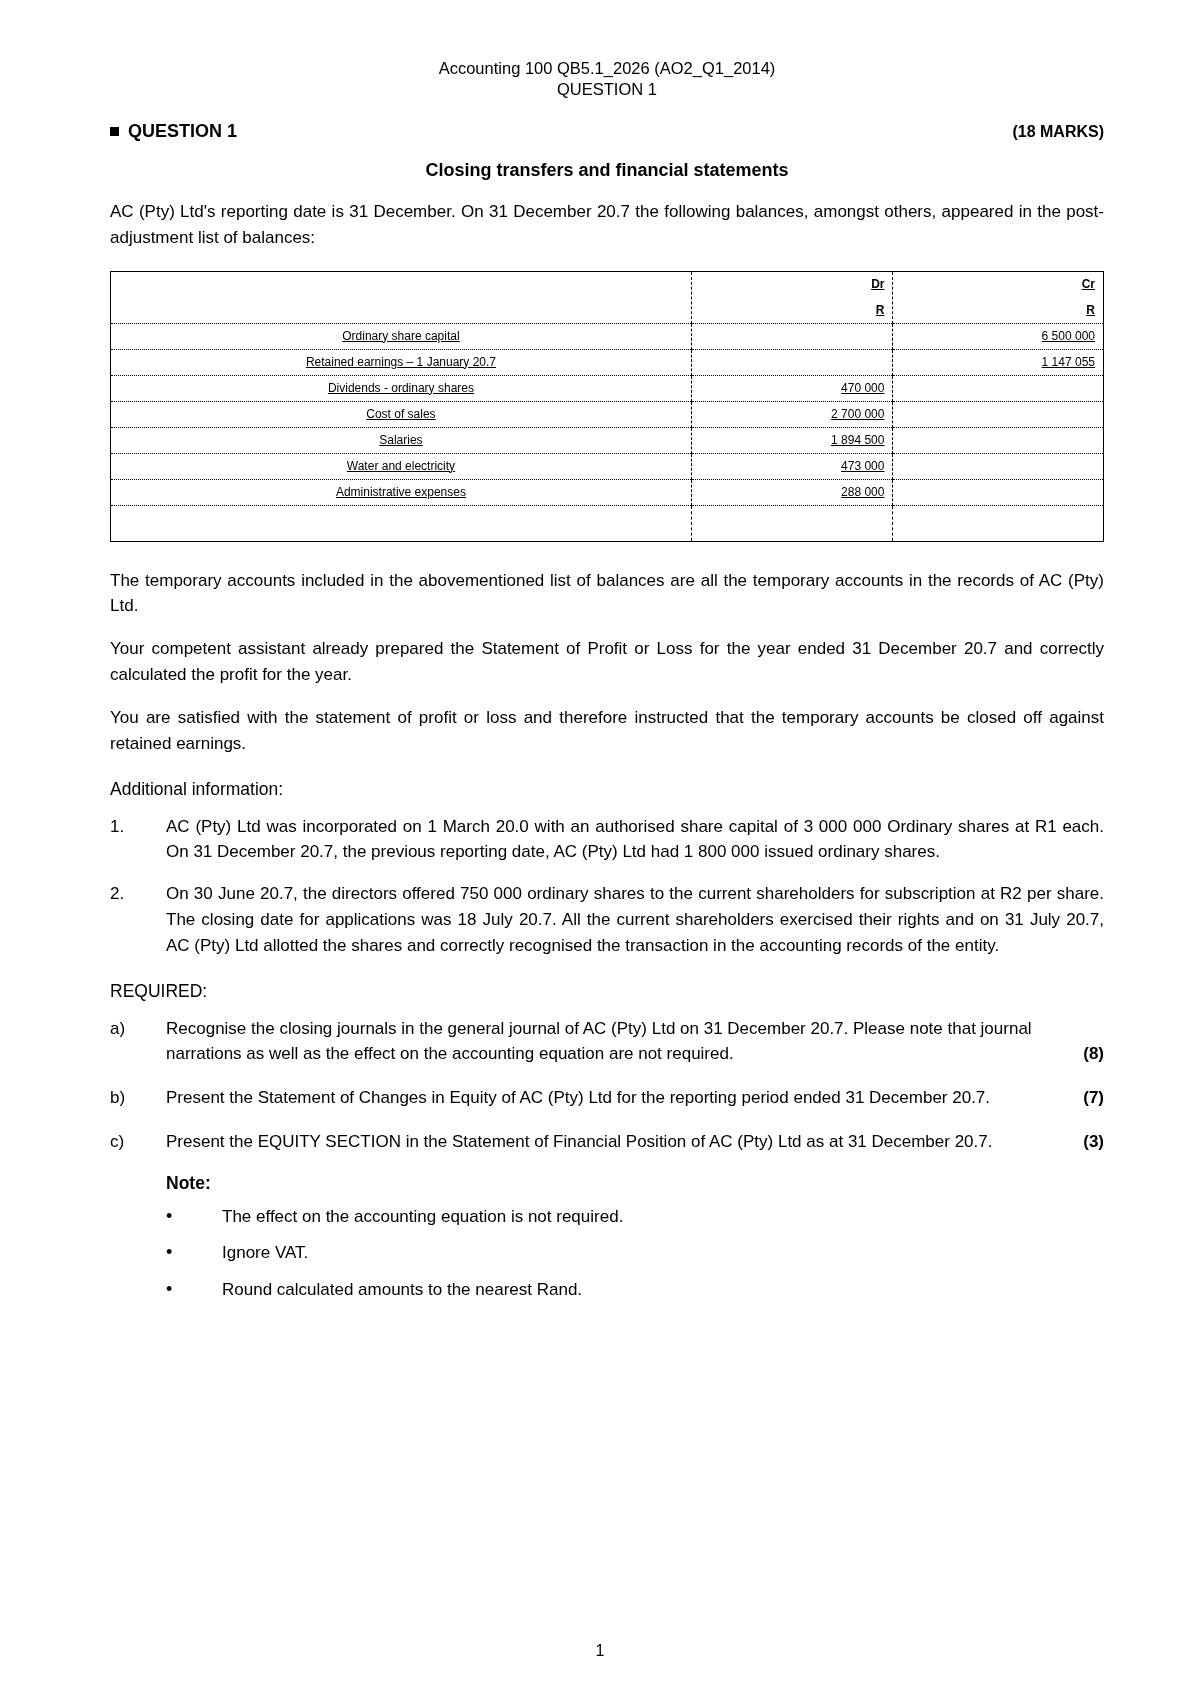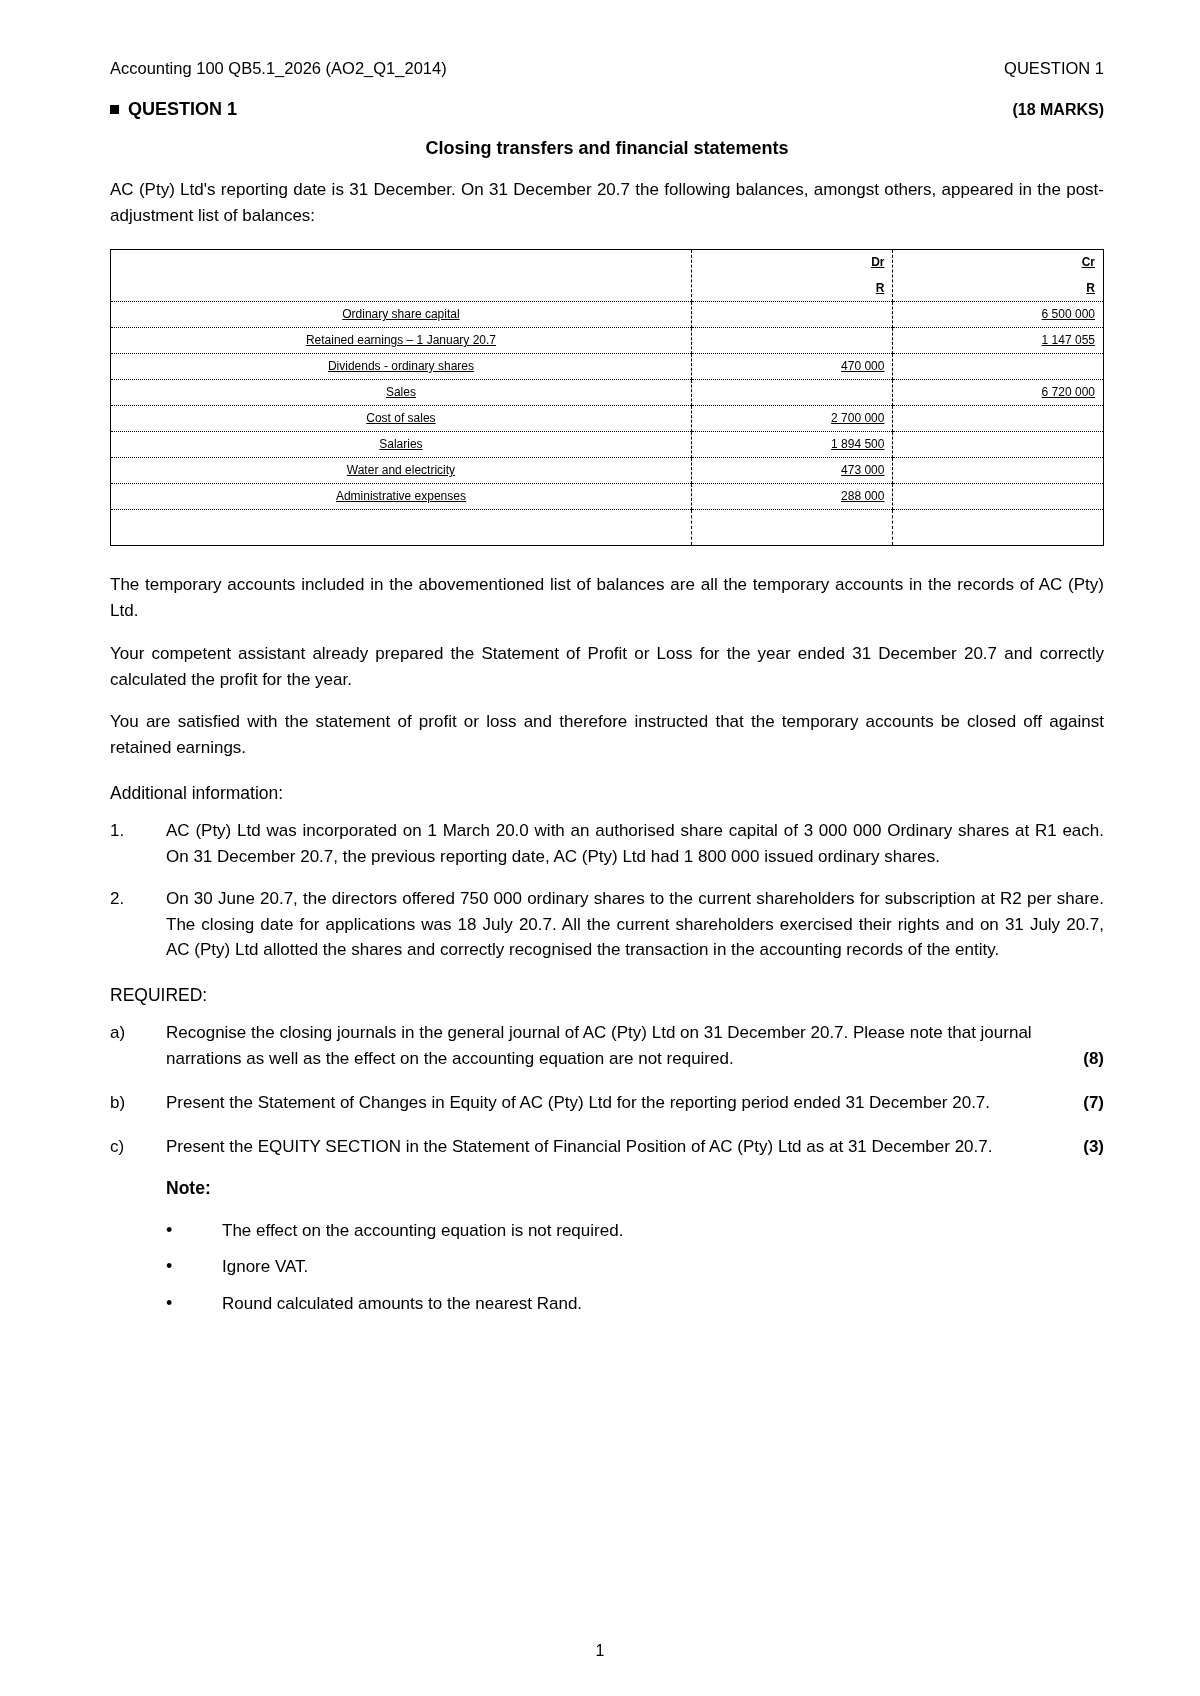--- a/index.html
+++ b/index.html
@@ -23,20 +23,21 @@
   }
 
   
   .doc-header {
     display: flex;
     justify-content: space-between;
     align-items: center;
     font-size: 16.5px;
     line-height: 1.3;
     margin-bottom: 20px;
+    flex-direction: column;
   }
 
   
   .question-row {
     display: flex;
     justify-content: space-between;
     align-items: baseline;
     font-weight: bold;
     font-size: 18px;
     margin-bottom: 18px;
@@ -133,21 +134,21 @@
     bottom: 0;
     font-weight: bold;
     white-space: nowrap;
   }
 
   
   .note-block { margin: 4px 0 0 56px; }
   .note-title {
     font-weight: bold;
     font-size: 17.5px;
-    margin-bottom: 19px;
+    margin-bottom: 10px;
   }
   .note-item {
     display: flex;
     font-size: 17px;
     line-height: 1.5;
     margin-bottom: 11px;
   }
   .note-bullet {
     flex: 0 0 56px;
     font-size: 18px;
@@ -211,25 +212,20 @@
         <td class="col-desc">Retained earnings – 1 January 20.7</td>
         <td class="col-dr"></td>
         <td class="col-cr">1 147 055</td>
       </tr>
       <tr>
         <td class="col-desc">Dividends - ordinary shares</td>
         <td class="col-dr">470 000</td>
         <td class="col-cr"></td>
       </tr>
       <tr>
-        <td class="col-desc">Sales</td>
-        <td class="col-dr"></td>
-        <td class="col-cr">6 720 000</td>
-      </tr>
-      <tr>
         <td class="col-desc">Cost of sales</td>
         <td class="col-dr">2 700 000</td>
         <td class="col-cr"></td>
       </tr>
       <tr>
         <td class="col-desc">Salaries</td>
         <td class="col-dr">1 894 500</td>
         <td class="col-cr"></td>
       </tr>
       <tr>

